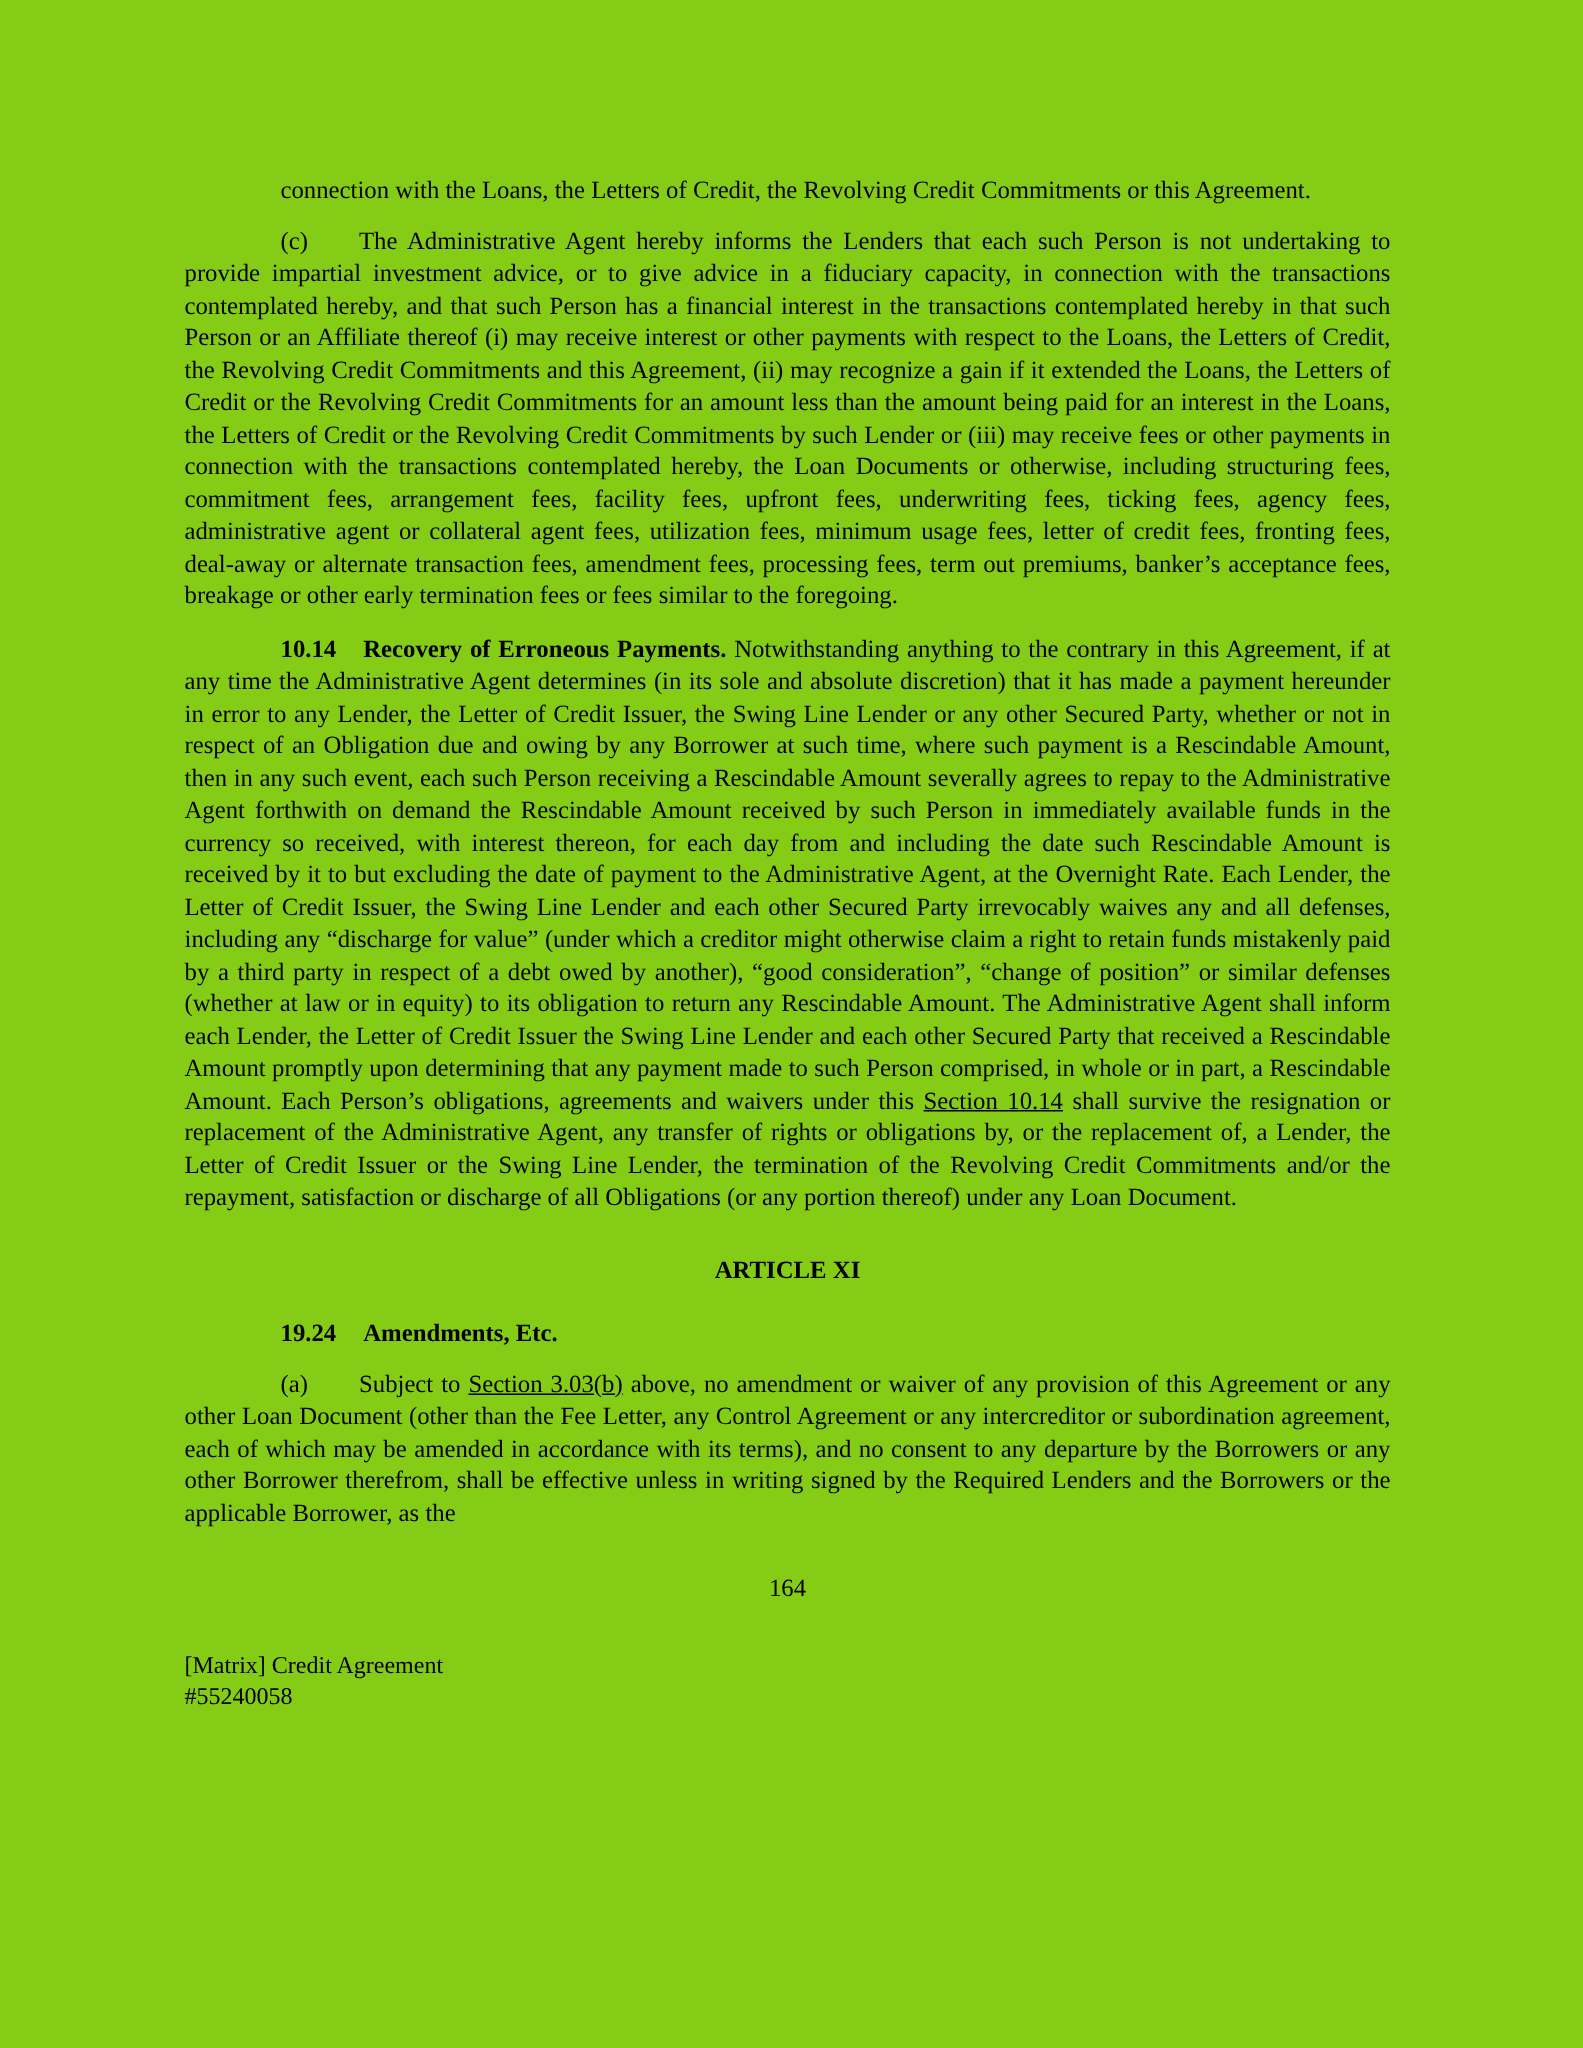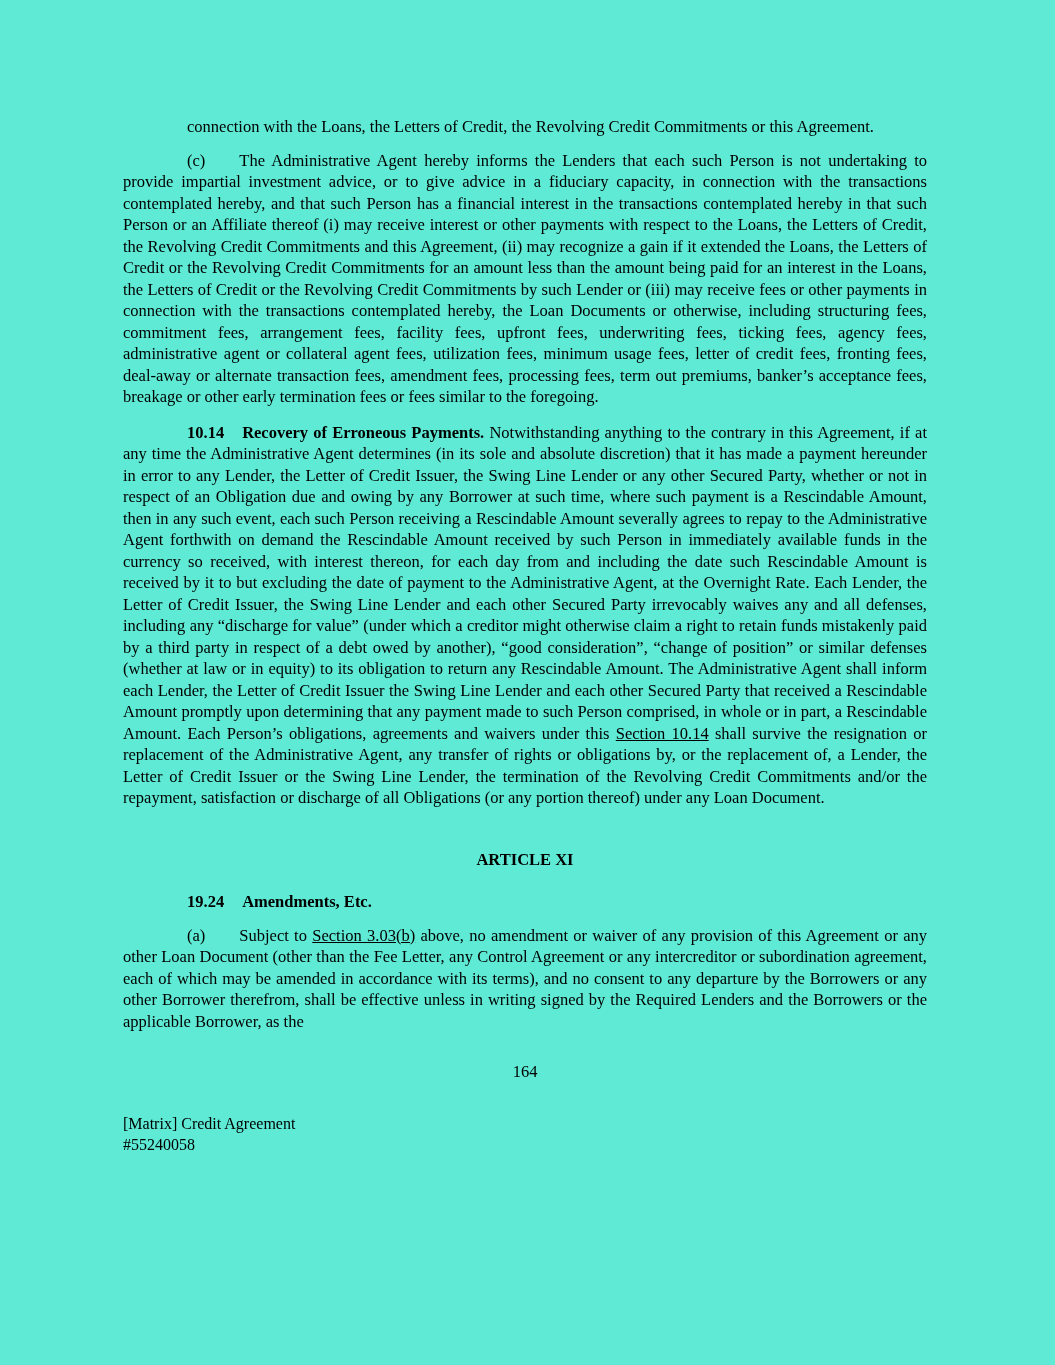--- a/index.html
+++ b/index.html
@@ -4,21 +4,21 @@
 <style>
   html, body {
     margin: 0;
     padding: 0;
     background: #ffffff;
   }
   .page {
     position: relative;
     width: 1055px;
     height: 1365px;
-    background: #5eead4;
+    background: #84cc16;
     color: #000000;
     font-family: "Liberation Serif", "DejaVu Serif", serif;
     font-size: 16.5px;
     line-height: 21.5px;
     box-sizing: border-box;
     padding: 116px 128px 0 123px;
     overflow: hidden;
   }
   p {
     margin: 0;
@@ -35,21 +35,21 @@
   .head-gap {
     display: inline-block;
     width: 18px;
   }
   .xref {
     text-decoration: underline;
     color: inherit;
   }
   .bold { font-weight: bold; }
   .center-head {
-    margin-top: 40px;
+    margin-top: 27px;
     text-align: center;
     font-weight: bold;
   }
   .sec-title {
     margin-top: 21px;
     font-weight: bold;
     text-align: left;
   }
   .page-number {
     margin-top: 29px;

